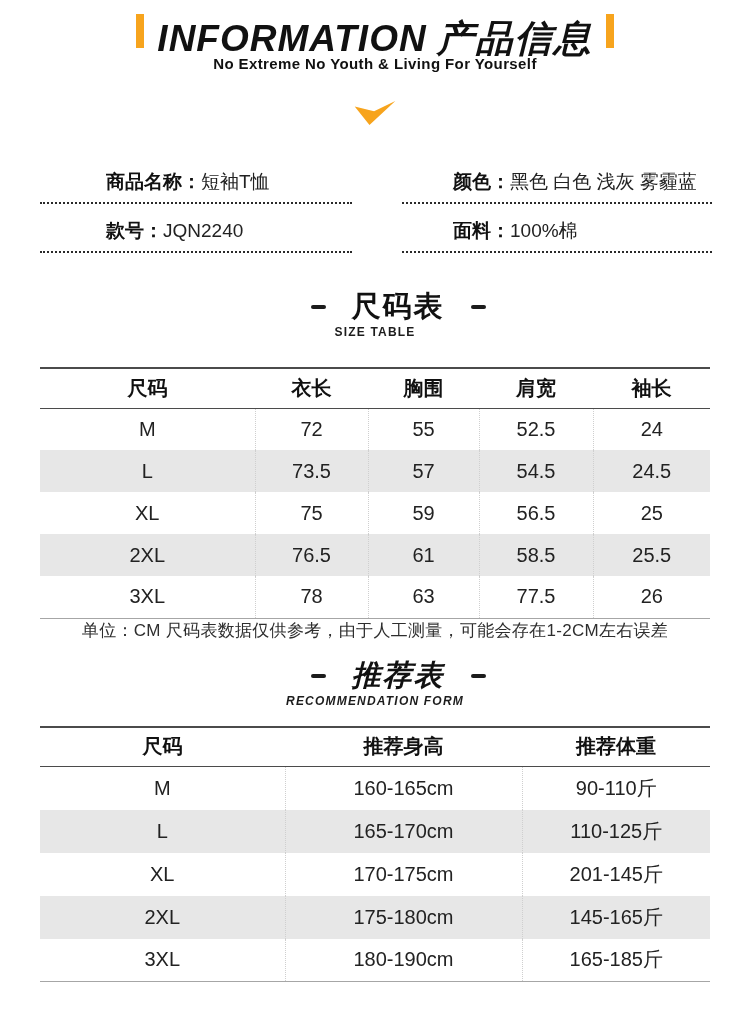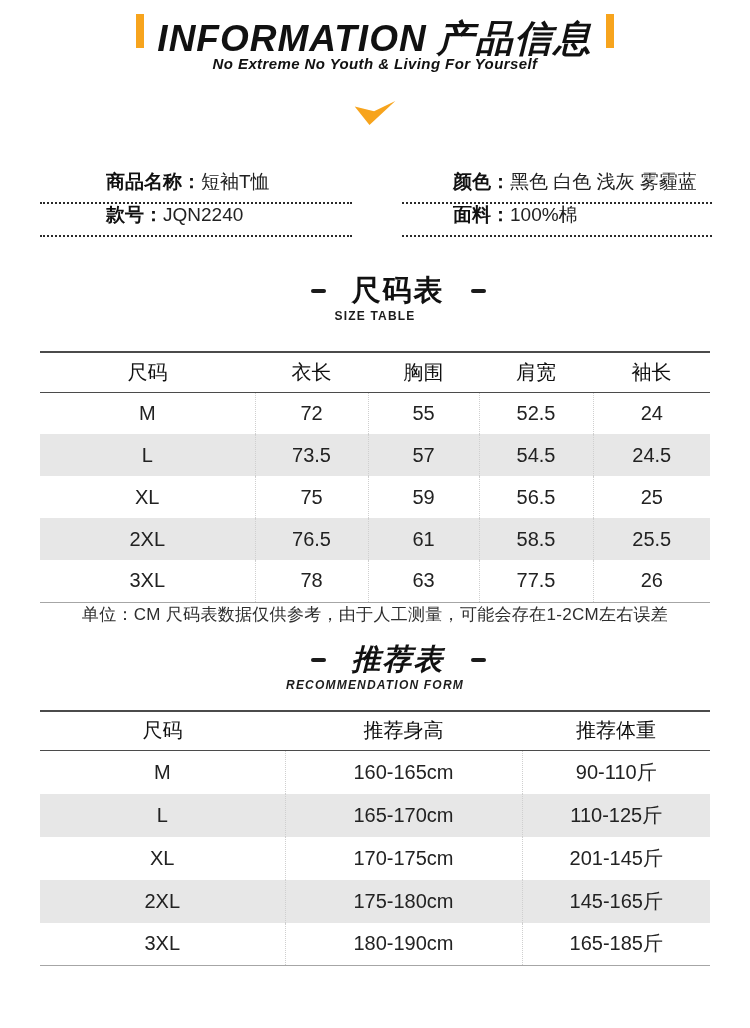--- a/index.html
+++ b/index.html
@@ -14,48 +14,48 @@
   html,body{background:#ffffff;}
   body{font-family:"Liberation Sans","DejaVu Sans",sans-serif;color:var(--text);}
   .page{position:relative;width:750px;height:1028px;margin:0 auto;background:#fff;overflow:hidden;}
 
   
   .header{margin-top:14px;text-align:center;}
   .header-row{display:flex;align-items:flex-start;justify-content:center;gap:13px;height:38px;}
   .accent-bar{display:inline-block;width:8px;height:34px;background:var(--accent);}
   .title{font-size:37px;font-weight:bold;font-style:italic;color:var(--ink);letter-spacing:1px;white-space:nowrap;}
   .title .zh{margin-left:10px;letter-spacing:2px;}
-  .subtitle{margin-top:3px;font-size:15px;font-weight:bold;font-style:italic;color:var(--ink);letter-spacing:.4px;}
+  .subtitle{margin-top:3px;font-size:15px;font-weight:bold;color:var(--ink);letter-spacing:.4px;}
 
   
   .chevron-wrap{margin-top:29px;text-align:center;height:24px;}
   .chevron{width:42px;height:24px;fill:var(--accent);}
 
   
-  .info-grid{margin:46px 38px 0 40px;display:grid;grid-template-columns:312px 310px;justify-content:space-between;}
+  .info-grid{margin:46px 38px 0 40px;display:grid;grid-template-columns:312px 310px;justify-content:space-between;row-gap:16px;}
   .info-item{border-bottom:2px dotted #2a2a2a;padding-bottom:9px;font-size:19px;line-height:22px;white-space:nowrap;}
   .info-item.left{padding-left:66px;}
   .info-item.right{padding-left:51px;}
   .info-label{font-weight:bold;color:var(--ink);}
   .info-value{color:var(--text);}
 
   
   .section-head{text-align:center;}
   .section-head.first{margin-top:36px;}
   .section-head.second{margin-top:16px;font-style:italic;}
   .section-title-row{display:flex;align-items:center;justify-content:center;gap:26px;height:36px;padding-left:46px;}
   .section-title{font-size:29px;font-weight:bold;color:var(--ink);letter-spacing:2px;}
   .dash{display:inline-block;width:15px;height:4px;background:#1c1c1c;border-radius:2px;}
   .section-sub{margin-top:0;font-size:12px;font-weight:bold;color:#1c1c1c;letter-spacing:1.2px;}
 
   
   .data-table{width:670px;margin:0 auto;border-collapse:collapse;table-layout:fixed;border-top:2px solid var(--border-dark);}
   .size-table{margin-top:28px;}
   .rec-table{margin-top:18px;}
-  .data-table th{height:40px;font-size:20px;font-weight:normal;color:var(--ink);border-bottom:1px solid var(--border-dark);text-align:center;}
+  .data-table th{height:40px;font-size:20px;font-weight:bold;color:var(--ink);border-bottom:1px solid var(--border-dark);text-align:center;}
   .data-table td{height:42px;font-size:20px;color:var(--text);text-align:center;}
   .rec-table td{height:43px;}
   .data-table td + td{border-left:1px dotted #cfcfcf;}
   .data-table tbody tr:nth-child(even){background:var(--row-alt);}
   .data-table tbody tr:last-child td{border-bottom:1px solid var(--border-light);}
 
   
   .note{text-align:center;font-size:17px;color:#2e2e2e;letter-spacing:.3px;}
 </style>
 </head>

